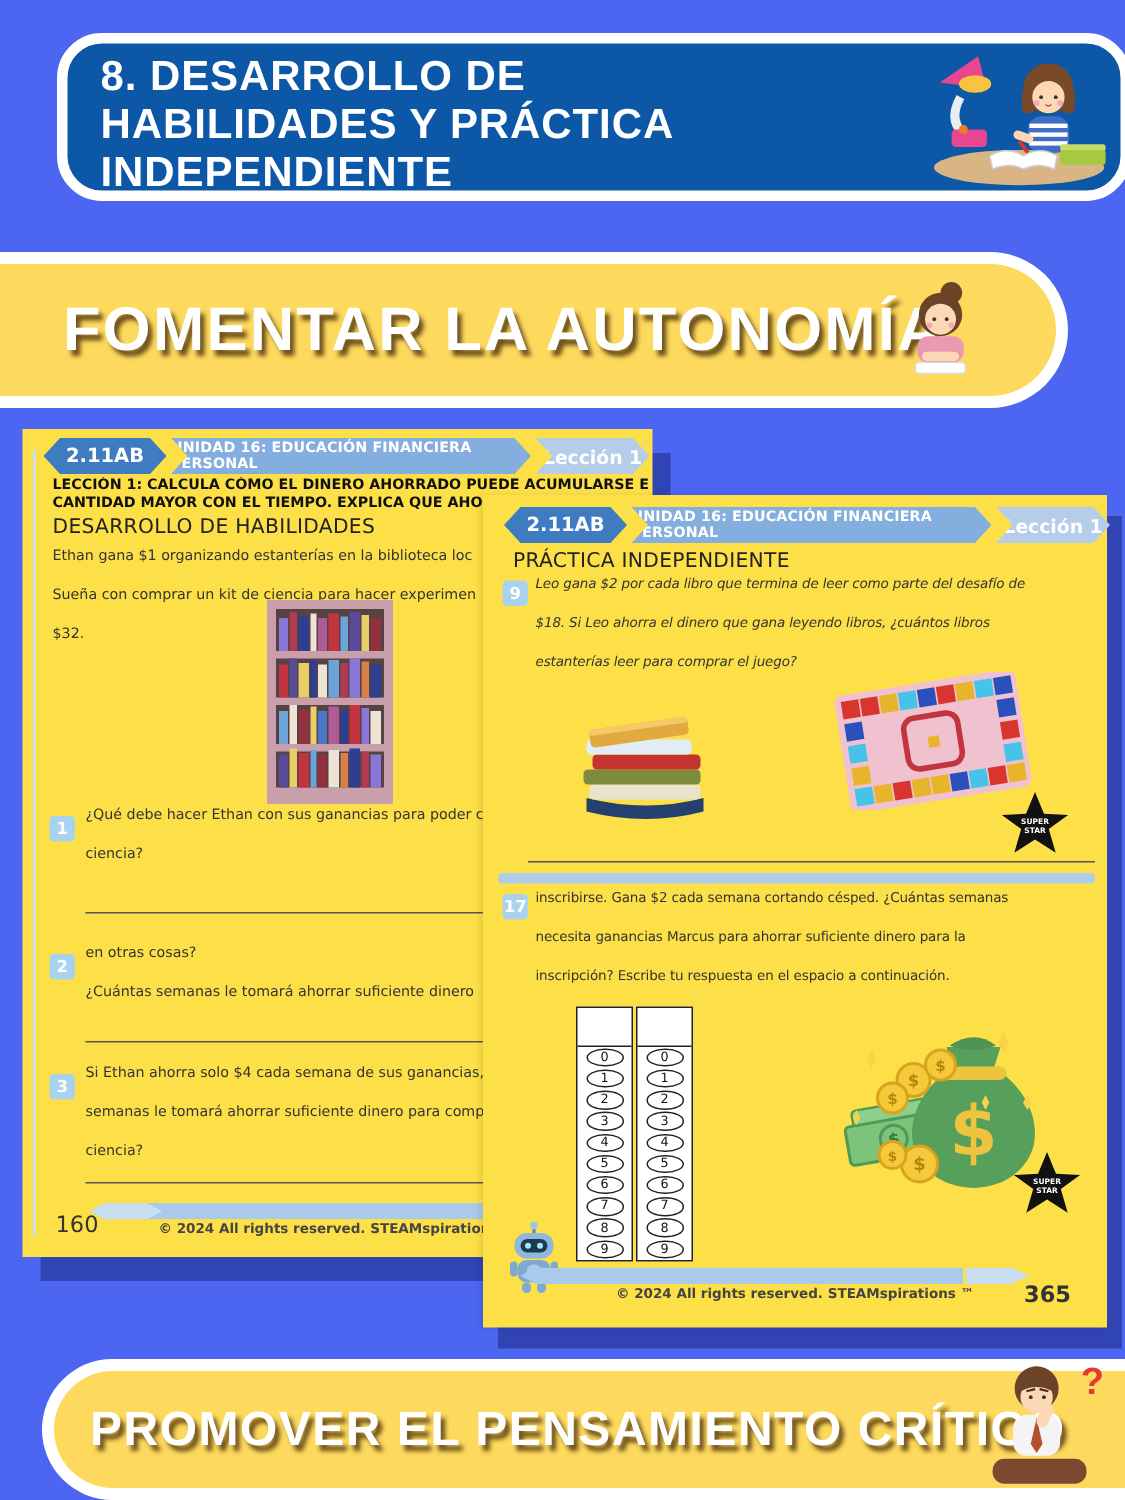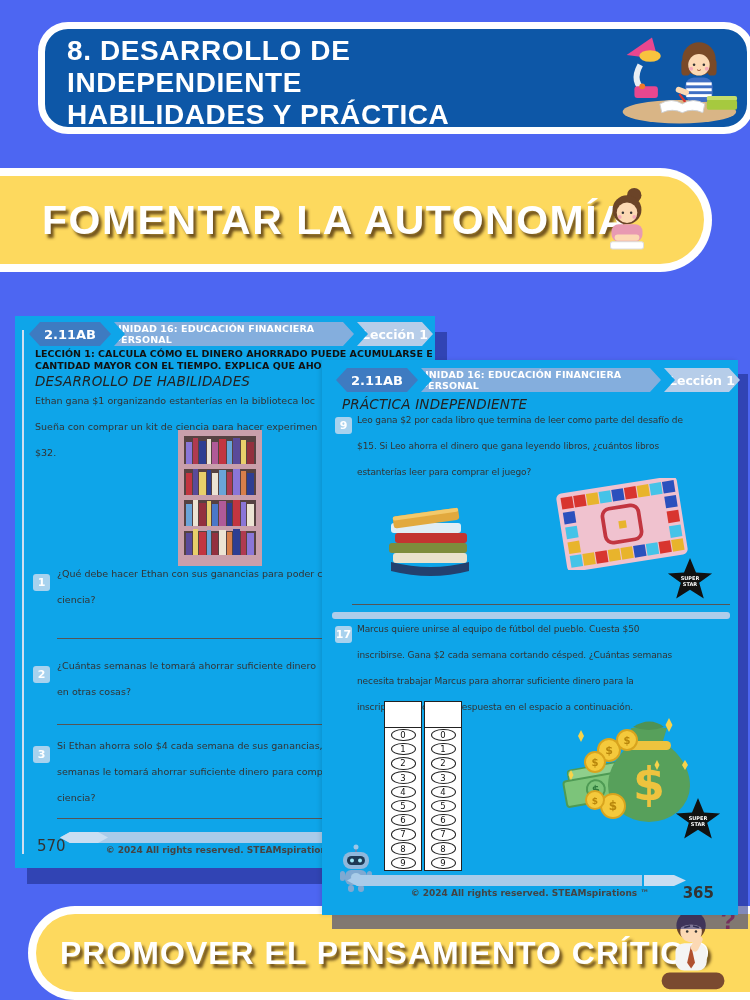--- a/index.html
+++ b/index.html
@@ -28,39 +28,39 @@
   .banner-text {
     position:absolute; top:50%; transform:translateY(-50%);
     color:#fff; font-family:"Liberation Sans", sans-serif; font-weight:bold;
     white-space:nowrap; text-shadow:3px 4px 3px rgba(86,58,16,0.85);
   }
   .banner-text.autonomy { left:112px; font-size:41px; letter-spacing:1.5px; }
   .banner-text.critical { left:32px;  font-size:32px; letter-spacing:1px; }
   .girl-reading { position:absolute; right:58px; top:50%; transform:translateY(-50%); width:54px; height:64px; }
   .thinking-boy { position:absolute; left:625px; bottom:4px; width:84px; height:90px; }
   
-  .page { position:absolute; background:#0ea5e9;margin-top:30px; }
+  .page { position:absolute; background:#fde047; }
   .page-left  { left:15px;  top:286px; width:420px; height:552px; z-index:1;
                 box-shadow:12px 16px 0 rgba(28,40,130,0.55); }
   .page-right { left:322px; top:330px; width:416px; height:555px; z-index:2;
                 box-shadow:10px 14px 0 rgba(28,40,130,0.55), -2px 0 4px rgba(0,0,0,0.10); }
   .margin-line { position:absolute; left:7px; top:14px; bottom:14px; width:2px; background:#cfdff0; }
   
   .crumbs { position:absolute; height:24px; display:flex; gap:3px; }
   .crumb { height:24px; color:#fff; font-weight:bold; display:flex; align-items:center; justify-content:center; }
   .crumb.code   { background:#3e7bc1; width:82px;  font-size:13px;
                   clip-path:polygon(0 50%,11px 0,calc(100% - 11px) 0,100% 50%,calc(100% - 11px) 100%,11px 100%); }
   .crumb.unit   { background:#84aedd; width:240px; font-size:9.5px; letter-spacing:0.1px;
                   clip-path:polygon(0 0,calc(100% - 11px) 0,100% 50%,calc(100% - 11px) 100%,0 100%,11px 50%); }
   .crumb.lesson { background:#b6cde9; width:76px;  font-size:12.5px;
                   clip-path:polygon(0 0,calc(100% - 11px) 0,100% 50%,calc(100% - 11px) 100%,0 100%,11px 50%); }
   .objective { position:absolute; left:20px; top:32px; width:398px;
                font-size:9.5px; font-weight:bold; color:#111; line-height:12px; }
   .objective div { white-space:nowrap; overflow:hidden; }
-  .section-title { position:absolute; left:20px; font-style:italic; font-size:13.5px; color:#222; letter-spacing:0.2px; white-space:nowrap; }
+  .section-title { position:absolute; left:20px; font-size:13.5px; color:#222; letter-spacing:0.2px; white-space:nowrap; }
   .bodylines div { white-space:nowrap; overflow:hidden; line-height:26px; }
   .left-intro { position:absolute; left:20px; top:72px; width:290px; font-size:9.5px; color:#333; }
   .qnum { position:absolute; width:17px; height:17px; background:#a8d2ee; border-radius:3px;
           color:#fff; font-weight:bold; font-size:11px; display:flex; align-items:center; justify-content:center; }
   .qtext { position:absolute; color:#333; }
   .qtext div { white-space:nowrap; overflow:hidden; line-height:26px; }
   .ql { left:42px; width:282px; font-size:9.5px; }
   .qr { left:35px; width:376px; font-size:9px; letter-spacing:-0.1px; }
   .aline { position:absolute; border-bottom:1.2px solid #555; }
   .divider { position:absolute; left:10px; top:252px; width:398px; height:7px; background:#aecdea; border-radius:3px; }
@@ -89,22 +89,22 @@
   .star span { color:#fff; font-size:5px; line-height:5.5px; font-weight:bold; width:22px; text-align:center; margin-top:3px; }
   
   .illus { position:absolute; }
 </style>
 </head>
 <body>
 
 <div class="top-banner">
   <div class="top-banner-title">
     <div>8. DESARROLLO DE</div>
+    <div>HABILIDADES Y PRÁCTICA</div>
     <div>INDEPENDIENTE</div>
-    <div>HABILIDADES Y PRÁCTICA</div>
   </div>
   <div class="girl-desk">
     <svg viewBox="0 0 135 95" width="132" height="94">
       <path d="M38 62 q-16 -10 -6 -28" stroke="#e8eef4" stroke-width="6" fill="none"></path>
       <polygon points="18,24 44,6 50,28" fill="#e8478f"></polygon>
       <ellipse cx="42" cy="25" rx="11" ry="6" fill="#f8c33e"></ellipse>
       <ellipse cx="72" cy="82" rx="58" ry="12" fill="#d9b586"></ellipse>
       <rect x="26" y="56" width="24" height="12" rx="3" fill="#e8478f"></rect>
       <circle cx="34" cy="56" r="3" fill="#f07a28"></circle>
       <circle cx="92" cy="28" r="17" fill="#7a4a28"></circle>
@@ -226,51 +226,51 @@
 
   <div class="qnum" style="left:18px; top:258px;">1</div>
   <div class="qtext ql bodylines" style="top:245px;">
     <div>¿Qué debe hacer Ethan con sus ganancias para poder co</div>
     <div>ciencia?</div>
   </div>
   <div class="aline" style="left:42px; top:322px; width:378px;"></div>
 
   <div class="qnum" style="left:18px; top:350px;">2</div>
   <div class="qtext ql bodylines" style="top:337px;">
+    <div>en otras cosas?</div>
     <div>¿Cuántas semanas le tomará ahorrar suficiente dinero</div>
-    <div>en otras cosas?</div>
   </div>
   <div class="aline" style="left:42px; top:408px; width:378px;"></div>
 
   <div class="qnum" style="left:18px; top:430px;">3</div>
   <div class="qtext ql bodylines" style="top:417px;">
     <div>Si Ethan ahorra solo $4 cada semana de sus ganancias,</div>
     <div>semanas le tomará ahorrar suficiente dinero para compr</div>
     <div>ciencia?</div>
   </div>
   <div class="aline" style="left:42px; top:502px; width:378px;"></div>
 
   <div class="band band-left-main"></div>
   <div class="band band-left-lead"></div>
-  <div class="pagenum" style="left:22px; top:521px;">570</div>
+  <div class="pagenum" style="left:22px; top:521px;">160</div>
   <div class="copyright" style="top:529px;">© 2024 All rights reserved. STEAMspirations ™</div>
 </div>
 
 <div class="page page-right">
   <div class="crumbs" style="left:14px; top:8px;">
     <div class="crumb code">2.11AB</div>
     <div class="crumb unit">UNIDAD 16: EDUCACIÓN FINANCIERA PERSONAL</div>
     <div class="crumb lesson">Lección 1</div>
   </div>
   <div class="section-title" style="top:36px;">PRÁCTICA INDEPENDIENTE</div>
 
   <div class="qnum" style="left:13px; top:57px;">9</div>
-  <div class="qtext qr bodylines" style="top:47px;">
+  <div class="qtext qr bodylines" style="top:47px;font-style:italic;">
     <div>Leo gana $2 por cada libro que termina de leer como parte del desafío de</div>
-    <div>$15. Si Leo ahorra el dinero que gana leyendo libros, ¿cuántos libros</div>
+    <div>$18. Si Leo ahorra el dinero que gana leyendo libros, ¿cuántos libros</div>
     <div>estanterías leer para comprar el juego?</div>
   </div>
 
   <div class="illus" style="left:55px; top:140px; width:105px; height:80px;">
     <svg viewBox="0 0 105 80" width="105" height="80">
       <path d="M14 62 q40 10 78 0 l0 9 q-38 10 -78 0 z" fill="#23406e"></path>
       <rect x="16" y="53" width="74" height="10" rx="3" fill="#e9e2cc"></rect>
       <rect x="12" y="43" width="78" height="10" rx="3" fill="#7d8c3c"></rect>
       <rect x="18" y="33" width="72" height="10" rx="3" fill="#c33431"></rect>
       <rect x="14" y="23" width="70" height="10" rx="3" fill="#e0edf5"></rect>
@@ -316,23 +316,22 @@
   </div>
 
   <div class="star" style="left:345px; top:198px;">
     <span>SUPER STAR</span>
   </div>
   <div class="aline" style="left:30px; top:244px; width:378px;"></div>
   <div class="divider"></div>
 
   <div class="qnum" style="left:13px; top:266px;">17</div>
   <div class="qtext qr bodylines" style="top:256px;">
-    <div>Marcus quiere unirse al equipo de fútbol del pueblo. Cuesta $50</div>
     <div>inscribirse. Gana $2 cada semana cortando césped. ¿Cuántas semanas</div>
-    <div>necesita trabajar Marcus para ahorrar suficiente dinero para la</div>
+    <div>necesita ganancias Marcus para ahorrar suficiente dinero para la</div>
     <div>inscripción? Escribe tu respuesta en el espacio a continuación.</div>
   </div>
 
   <div class="agrid">
     <div class="agrid-col">
       <div class="agrid-head"></div>
       <div>
           <div class="bubble-cell">
             <span class="bubble">0</span>
           </div>

